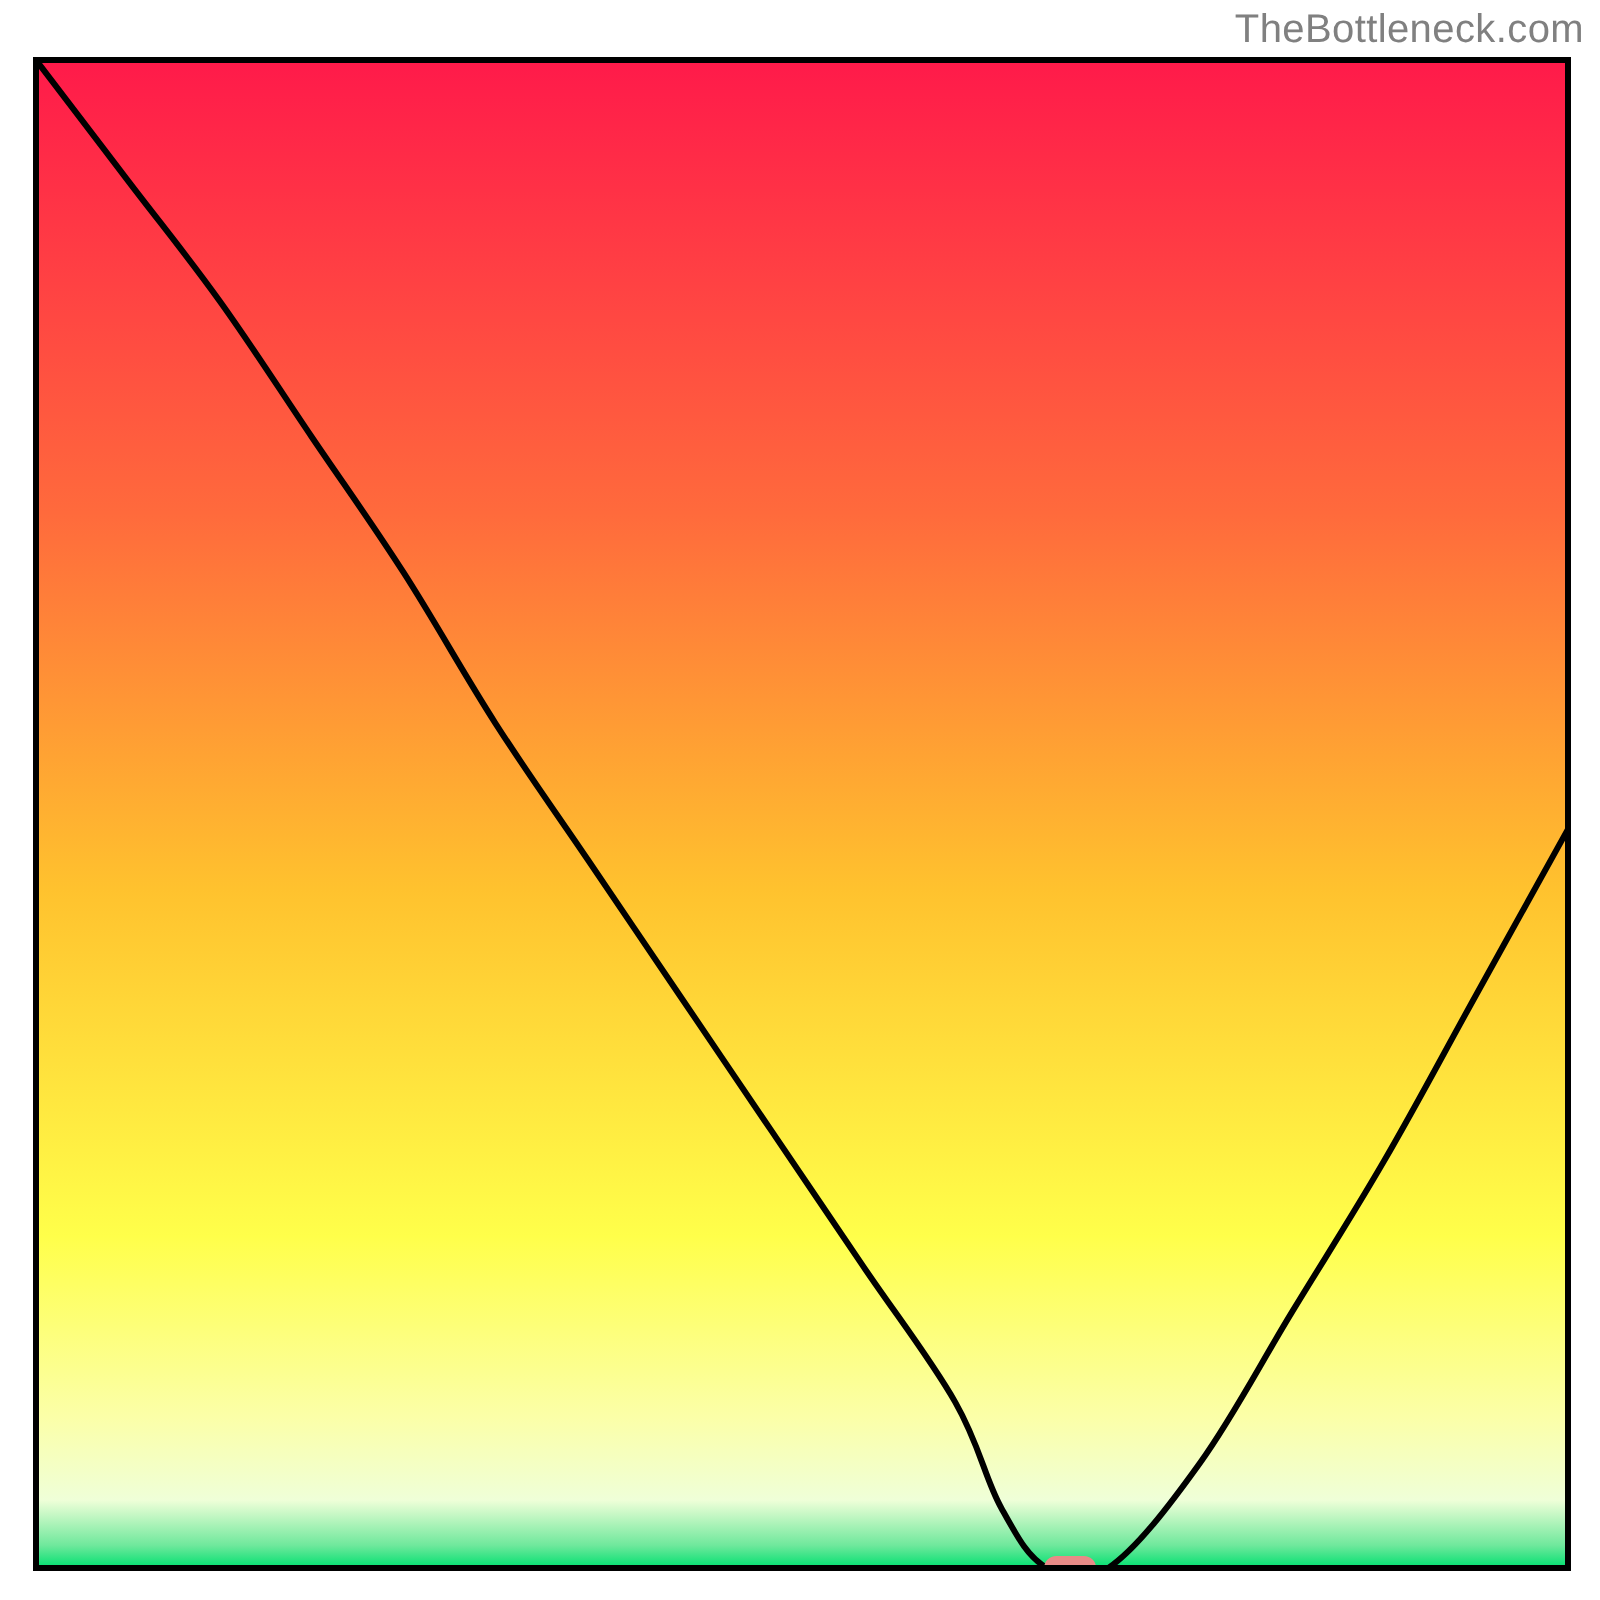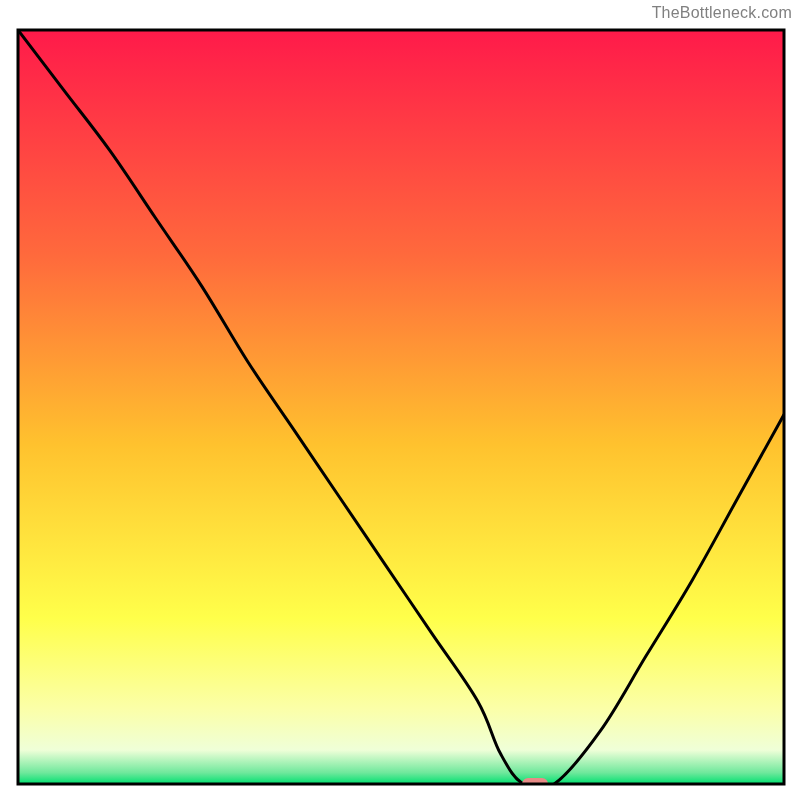--- a/index.html
+++ b/index.html
@@ -13,21 +13,21 @@
   .container {
     position: relative;
     width: 800px;
     height: 800px;
   }
   .watermark {
     position: absolute;
     top: 4px;
     right: 8px;
     color: #808080;
-    font-size: 16px;
+    font-size: 20px;
     font-weight: 400;
     z-index: 10;
     letter-spacing: 0.2px;
   }
   svg {
     display: block;
   }
 </style>
 </head>
 <body>

